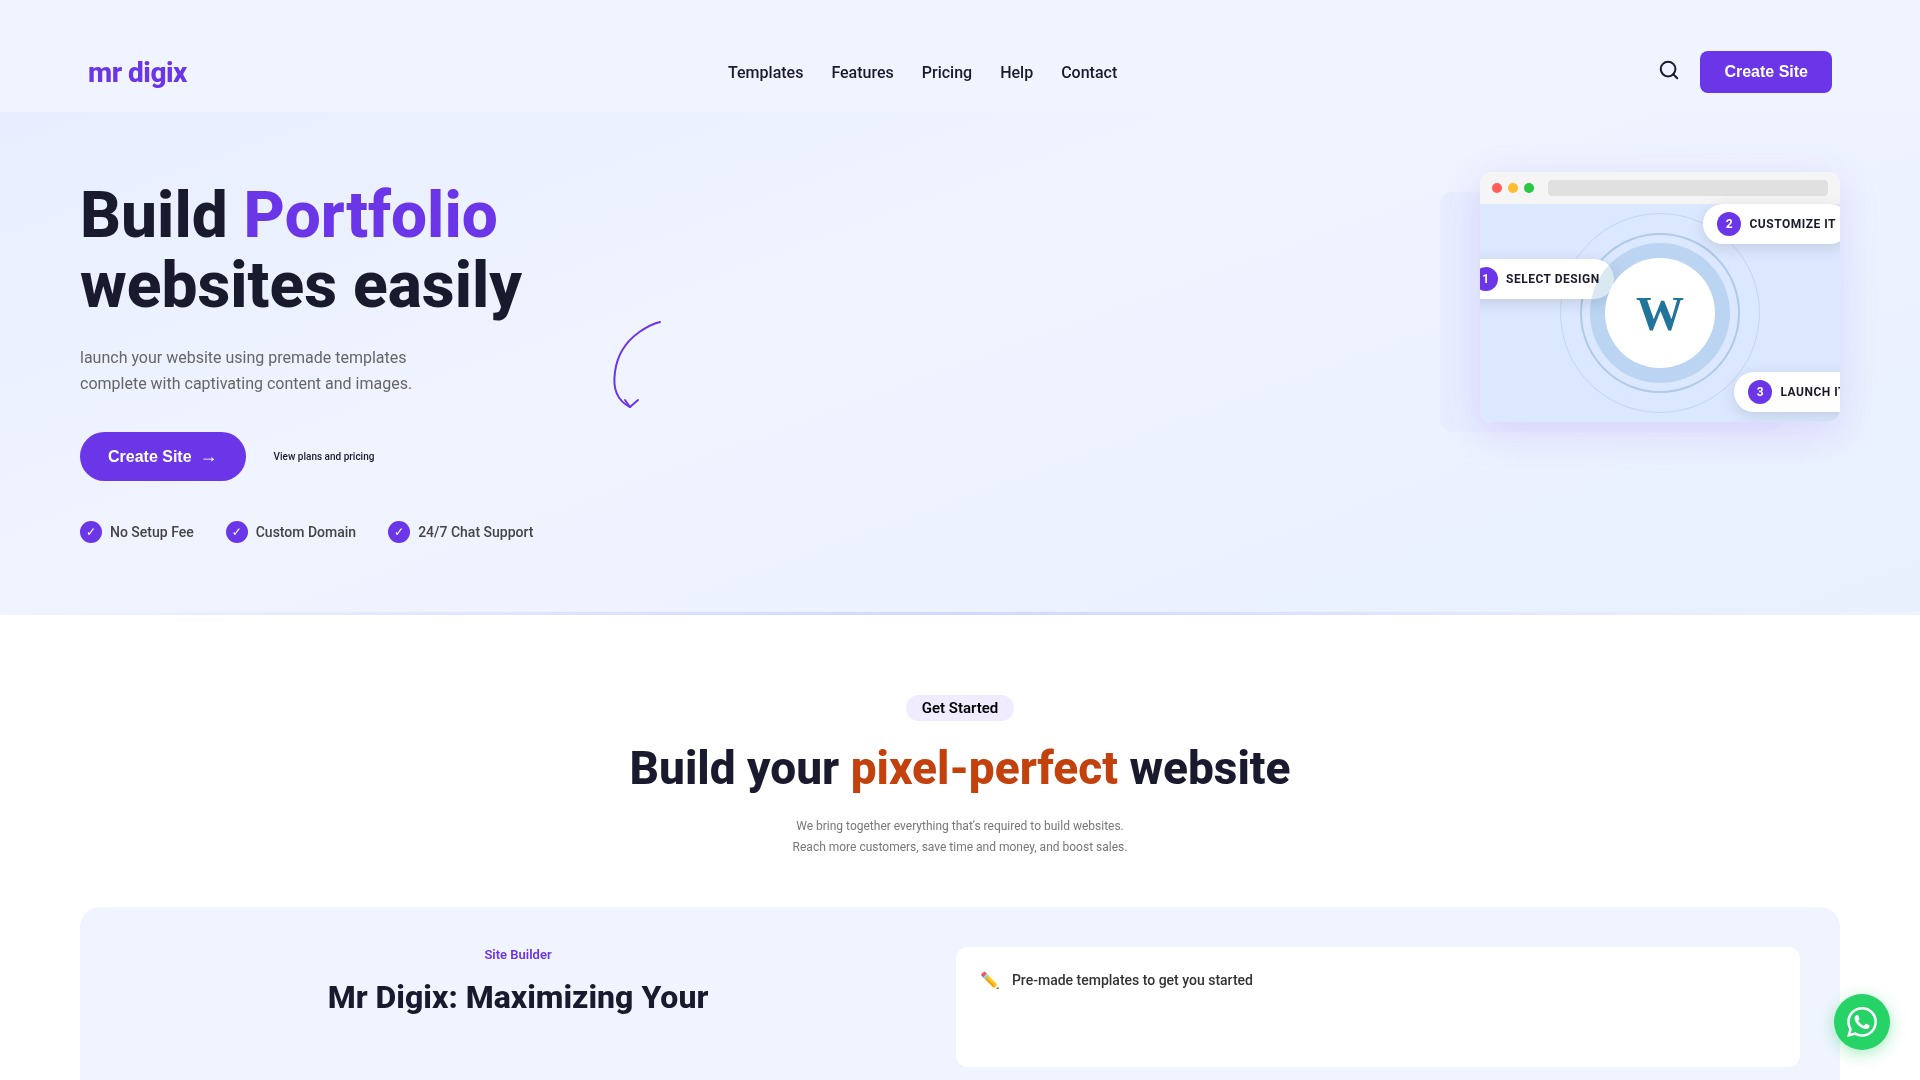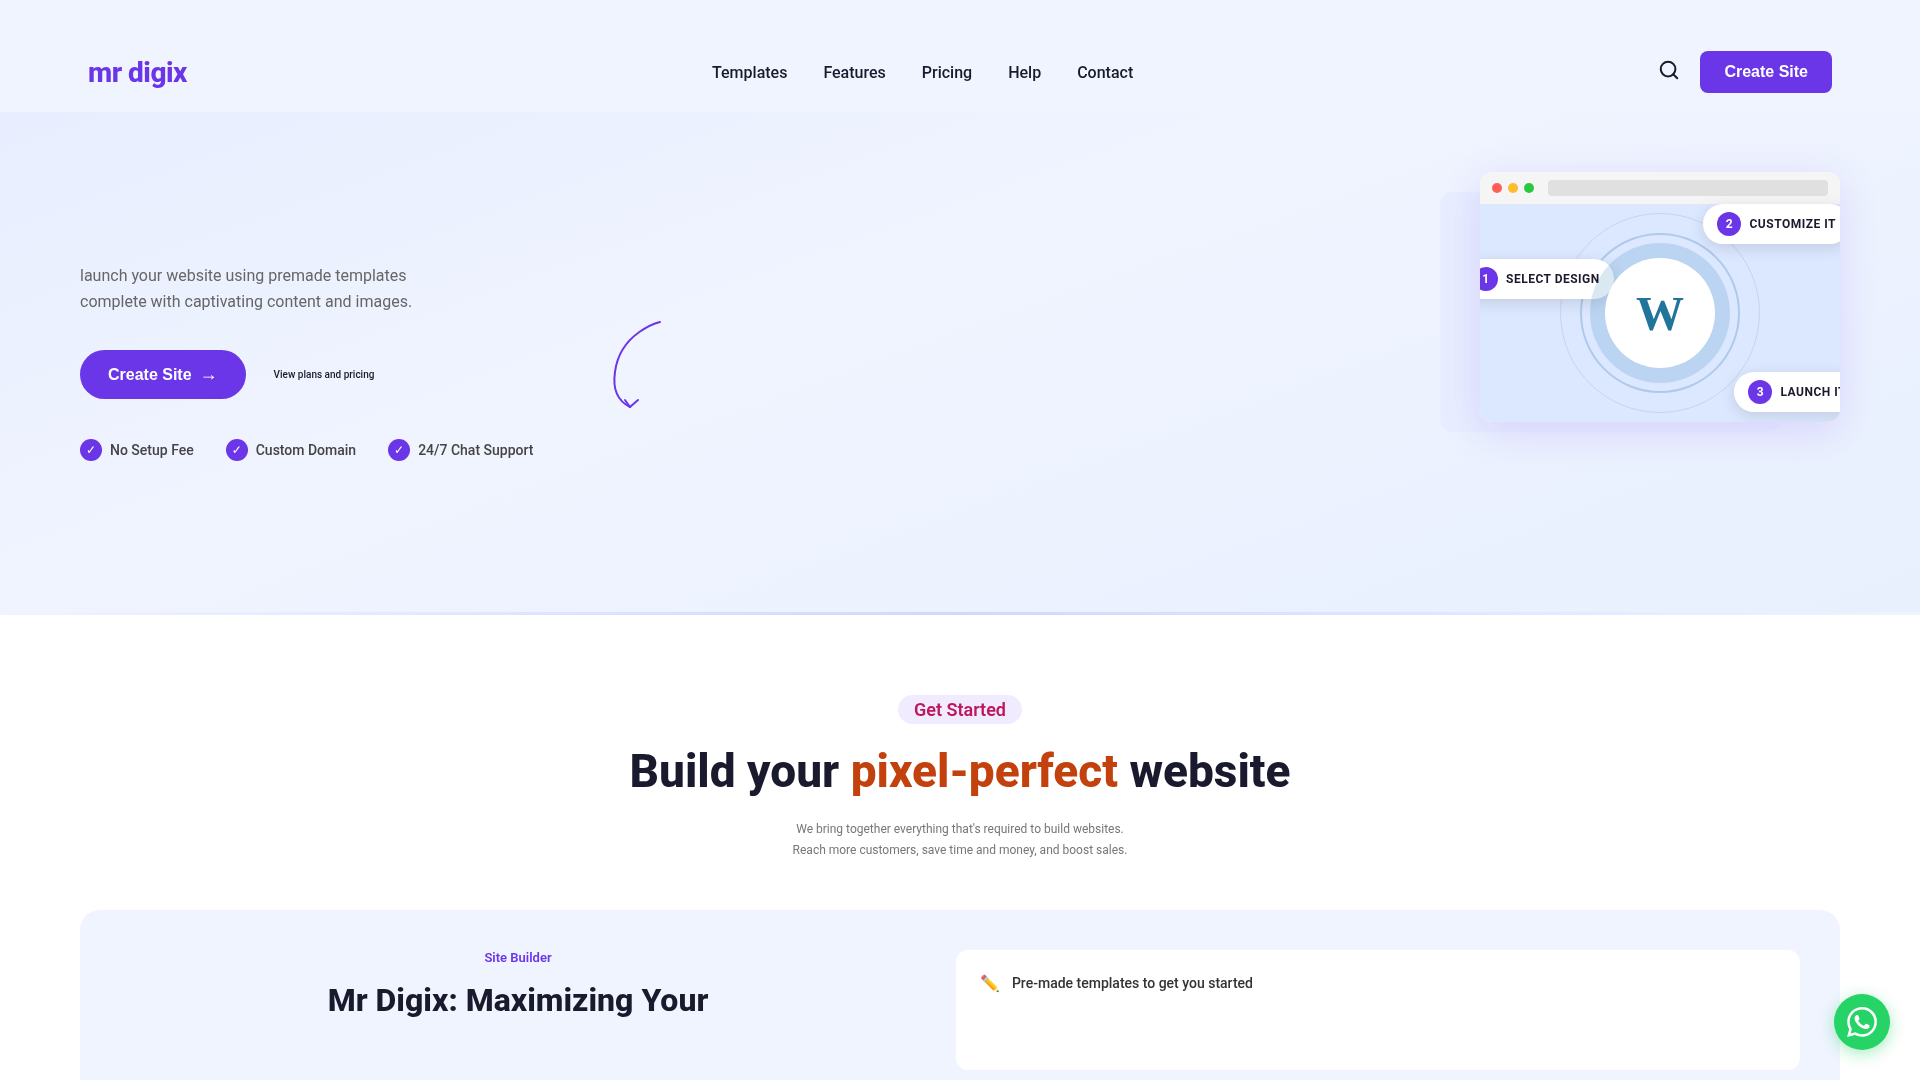--- a/index.html
+++ b/index.html
@@ -28,21 +28,21 @@
       font-weight: 800;
       color: #1a1a2e;
       letter-spacing: -0.5px;
     }
     .logo span {
       color: #6b35e8;
     }
     .nav-links {
       display: flex;
       align-items: center;
-      gap: 36px;
+      gap: 28px;
       list-style: none;
     }
     .nav-links a {
       text-decoration: none;
       color: #1a1a2e;
       font-size: 16px;
       font-weight: 500;
     }
     .nav-right {
       display: flex;
@@ -284,22 +284,22 @@
     }
 
     
     .get-started-section {
       background: #fff;
       padding: 80px 80px 40px;
       text-align: center;
     }
     .get-started-tag {
       display: inline-block;
-      color: #be185d;
-      font-size: 18px;
+      color: #000000;
+      font-size: 15px;
       font-weight: 600;
       margin-bottom: 20px;
       background: #f0ebff;
       padding: 4px 16px;
       border-radius: 20px;
     }
     .section-title {
       font-size: 46px;
       font-weight: 800;
       color: #1a1a2e;
@@ -412,20 +412,24 @@
           <circle cx="11" cy="11" r="8"></circle>
           <line x1="21" y1="21" x2="16.65" y2="16.65"></line>
         </svg>
     </button>
     <button class="create-site-btn">Create Site</button>
   </div>
 </nav>
 
 <section class="hero">
   <div class="hero-left">
+    <h1 class="hero-title">
+      <span>Build </span><span class="highlight">Portfolio</span><br>
+      <span>websites easily</span>
+    </h1>
     <p class="hero-subtitle">launch your website using premade templates complete with captivating content and images.</p>
     <div class="hero-actions">
       <button class="btn-primary">
         <span>Create Site</span>
         <span class="arrow">→</span>
       </button>
       <a href="#" class="btn-secondary">View plans and pricing</a>
     </div>
     <div class="hero-badges">
       <div class="badge">

